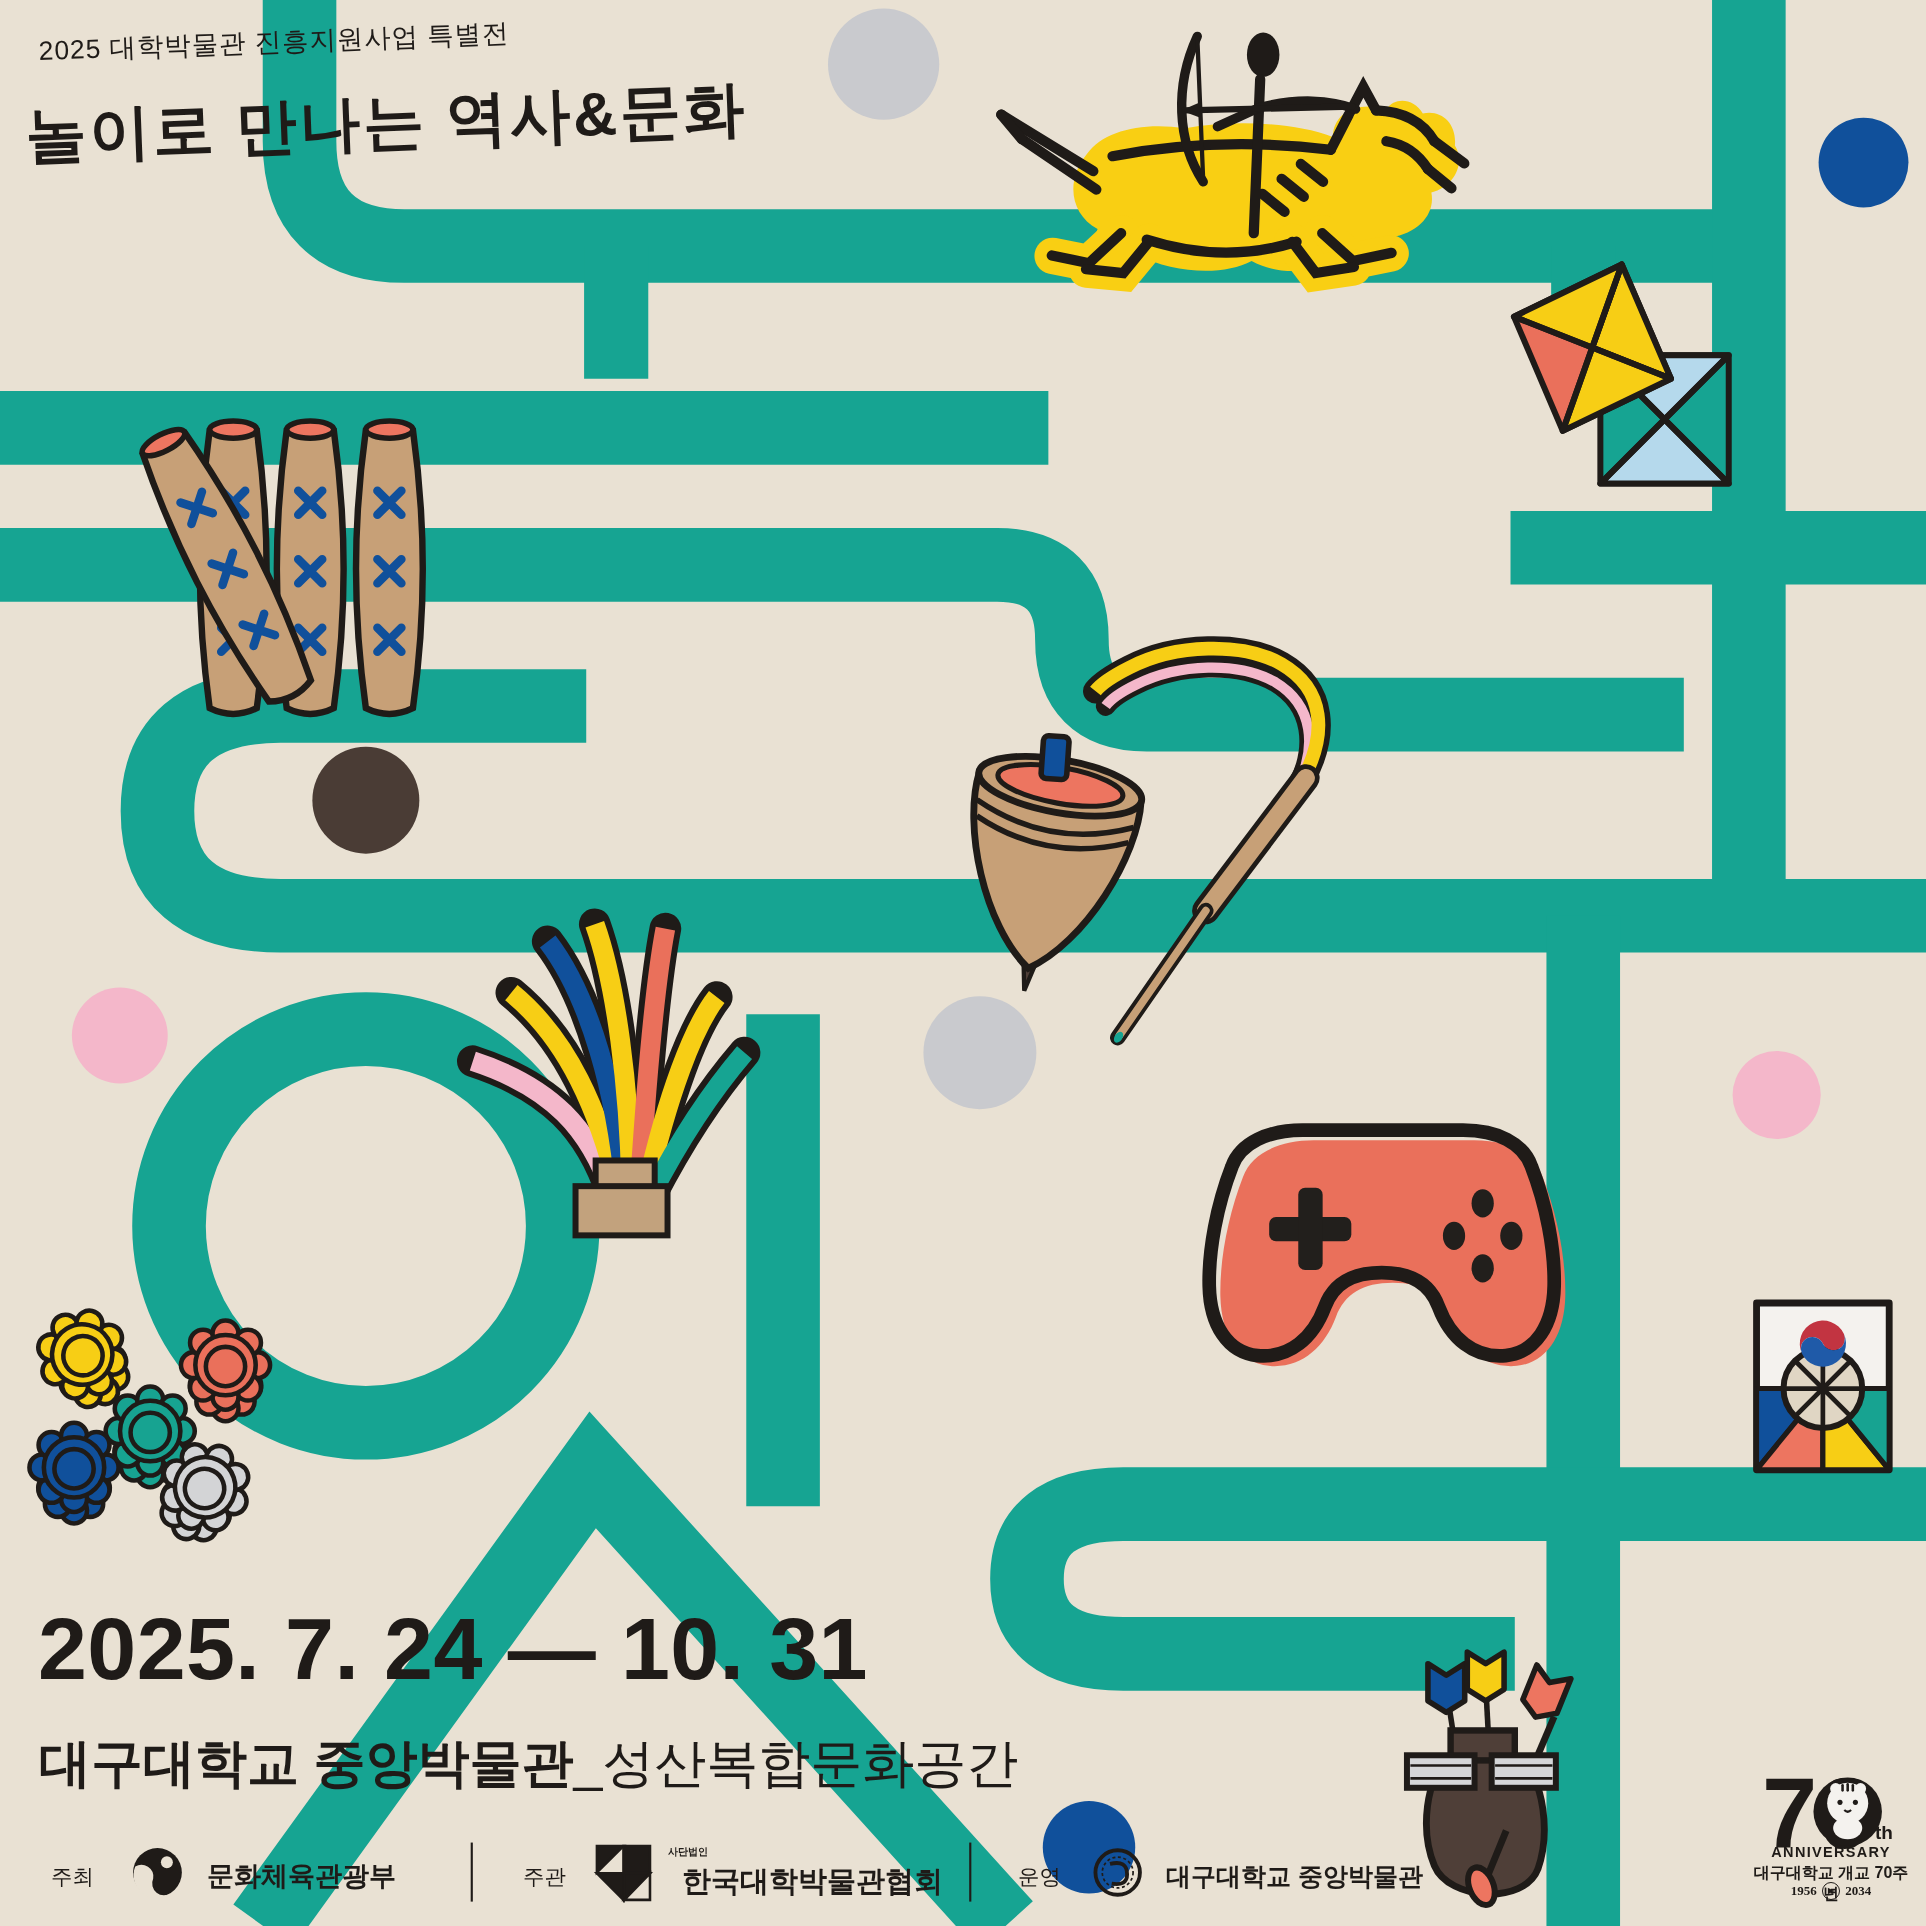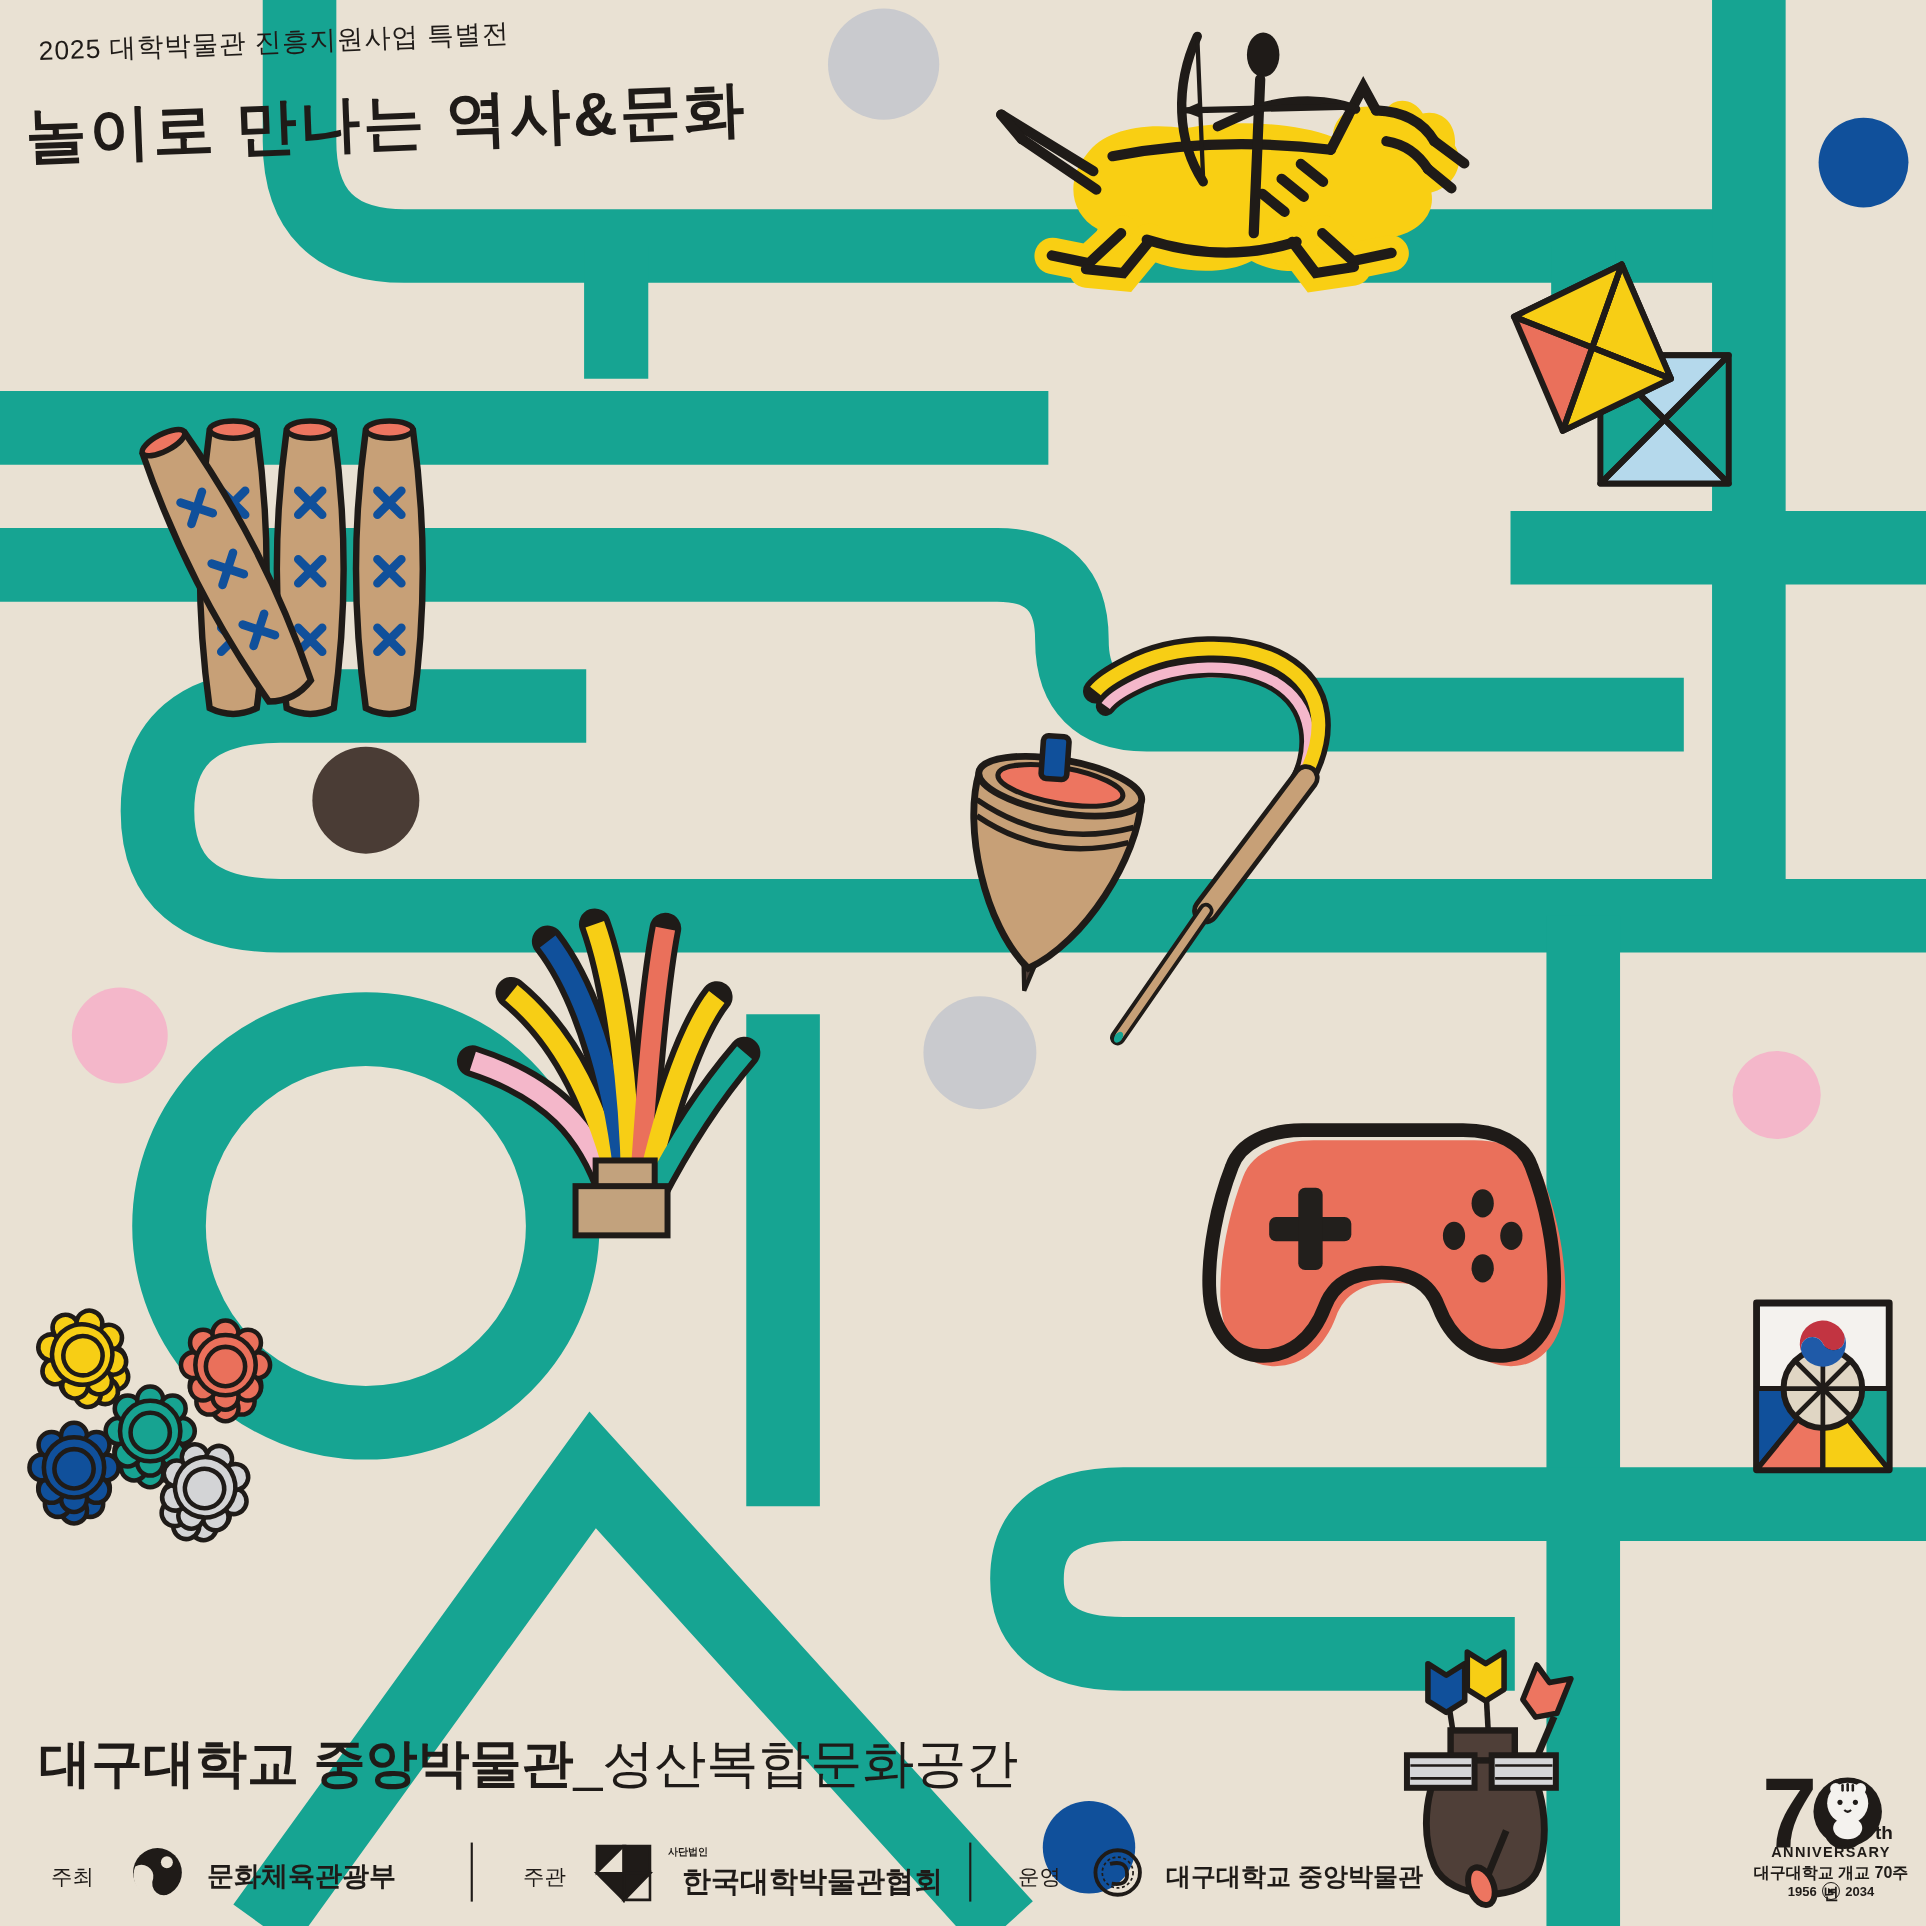--- a/index.html
+++ b/index.html
@@ -17,21 +17,21 @@
   .venue .v-sub{font-weight:400;}
   .f-label{position:absolute;font-size:21.4px;font-weight:400;top:1862px;}
   .f-name{position:absolute;font-size:27px;font-weight:800;top:1858px;margin-left:14px;}
   .f-prefix{position:absolute;font-size:10px;font-weight:600;top:1845px;}
   #op-name{font-size:25px;top:1860px;}
   .ann{position:absolute;left:1752px;top:1772px;width:158px;text-align:center;}
   .ann .th{position:absolute;left:123px;top:50px;font-size:19px;font-weight:800;}
   .ann .word{position:absolute;left:0;top:72px;width:158px;font-size:14.5px;font-weight:800;letter-spacing:1.3px;}
   .ann .caption{position:absolute;left:0;top:91px;width:158px;font-size:16px;font-weight:600;}
   .ann .years{position:absolute;left:0;top:110px;width:158px;font-size:13px;font-weight:600;
-              display:flex;align-items:center;justify-content:center;gap:5.1px;}
+              display:flex;align-items:center;justify-content:center;gap:5.1px;font-family:Liberation Serif, serif;}
   .play{display:inline-flex;align-items:center;justify-content:center;width:16.3px;height:16.3px;
         border:1.7px solid #1F1B18;border-radius:50%;font-size:7.7px;line-height:1;}
 </style>
 </head>
 <body>
 
 <div class="poster">
 
   <svg class="layer" width="1926" height="1926" viewBox="0 0 4501 4501">
     <defs>
@@ -321,20 +321,21 @@
         <circle cx="4300" cy="4212" r="6" fill="#1F1B18"></circle>
         <circle cx="4336" cy="4212" r="6" fill="#1F1B18"></circle>
         <path d="M 4310,4230 Q 4318,4238 4326,4230" fill="none" stroke="#1F1B18" stroke-width="5"></path>
       </g>
     </g>
   </svg>
 
   <div class="txt badge">2025 대학박물관 진흥지원사업 특별전</div>
   <div class="txt title">놀이로 만나는 역사&amp;문화</div>
 
+  <div class="txt date">2025. 7. 24 — 10. 31</div>
   <div class="txt venue">
     <span class="v-main">대구대학교 중앙박물관</span><span class="v-sub">_성산복합문화공간</span>
   </div>
 
   <div class="txt f-label" style="left:51px">주최</div>
   <div class="txt f-name" style="left:193px">문화체육관광부</div>
 
   <div class="txt f-label" style="left:523px">주관</div>
   <div class="txt f-prefix" style="left:668px">사단법인</div>
   <div class="txt f-name" style="left:668px;top:1862px;font-size:29px">한국대학박물관협회</div>

